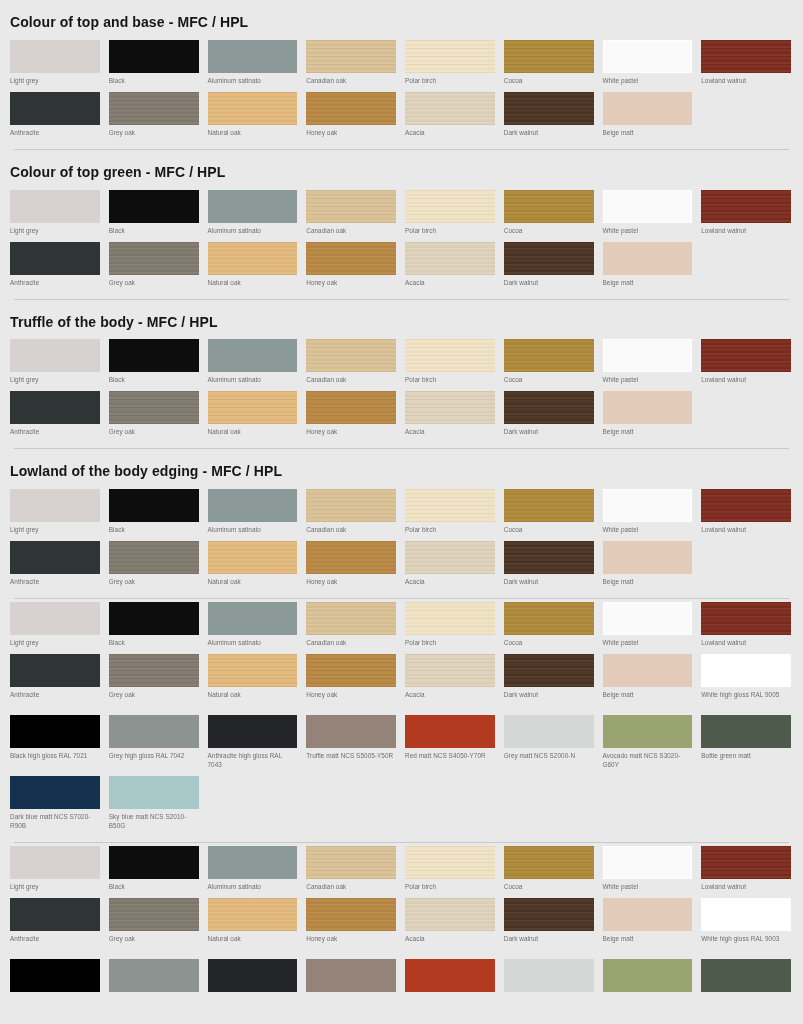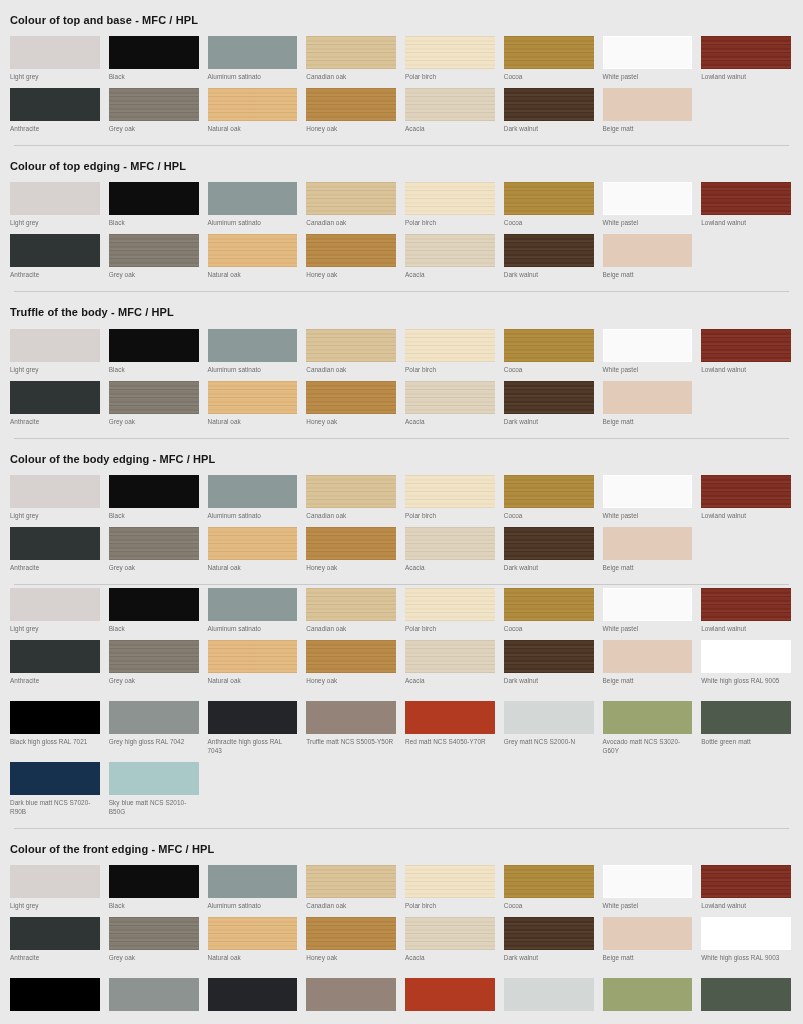--- a/index.html
+++ b/index.html
@@ -18,21 +18,21 @@
   #root {
     width: 803px;
     padding: 0;
     box-sizing: border-box;
   }
   .section {
     padding: 0 8px 0 8px;
     box-sizing: border-box;
   }
   .section-head {
-    font-size: 11px;
+    font-size: 14px;
     font-weight: bold;
     letter-spacing: 0.1px;
     color: #161616;
     padding: 14px 0 6px 2px;
     line-height: 1.2;
   }
   .divider {
     height: 1px;
     background: #c9c9c9;
     margin: 8px 6px 0 6px;
@@ -155,21 +155,21 @@
           <div class="label">Dark walnut</div>
         </div>
         <div class="swatch-cell">
           <div class="chip" style="background:#e2cbb9;"></div>
           <div class="label">Beige matt</div>
         </div>
       </div>
       <div class="divider"></div>
     </div>
     <div class="section">
-      <div class="section-head">Colour of top edging - MFC / HPL</div>
+      <div class="section-head">Colour of top green - MFC / HPL</div>
       <div class="grid">
         <div class="swatch-cell">
           <div class="chip" style="background:#d7d2cf;"></div>
           <div class="label">Light grey</div>
         </div>
         <div class="swatch-cell">
           <div class="chip" style="background:#0d0d0d;"></div>
           <div class="label">Black</div>
         </div>
         <div class="swatch-cell">
@@ -323,21 +323,21 @@
           <div class="label">Dark walnut</div>
         </div>
         <div class="swatch-cell">
           <div class="chip" style="background:#e2cbb9;"></div>
           <div class="label">Beige matt</div>
         </div>
       </div>
       <div class="divider"></div>
     </div>
     <div class="section">
-      <div class="section-head">Colour of the body edging - MFC / HPL</div>
+      <div class="section-head">Lowland of the body edging - MFC / HPL</div>
       <div class="grid">
         <div class="swatch-cell">
           <div class="chip" style="background:#d7d2cf;"></div>
           <div class="label">Light grey</div>
         </div>
         <div class="swatch-cell">
           <div class="chip" style="background:#0d0d0d;"></div>
           <div class="label">Black</div>
         </div>
         <div class="swatch-cell">
@@ -534,21 +534,20 @@
           <div class="label label-2l">Dark blue matt NCS S7020-R90B</div>
         </div>
         <div class="swatch-cell">
           <div class="chip" style="background:#a9c9c8;"></div>
           <div class="label label-2l">Sky blue matt NCS S2010-B50G</div>
         </div>
       </div>
       <div class="divider"></div>
     </div>
     <div class="section">
-      <div class="section-head">Colour of the front edging - MFC / HPL</div>
       <div class="grid">
         <div class="swatch-cell">
           <div class="chip" style="background:#d7d2cf;"></div>
           <div class="label">Light grey</div>
         </div>
         <div class="swatch-cell">
           <div class="chip" style="background:#0d0d0d;"></div>
           <div class="label">Black</div>
         </div>
         <div class="swatch-cell">

